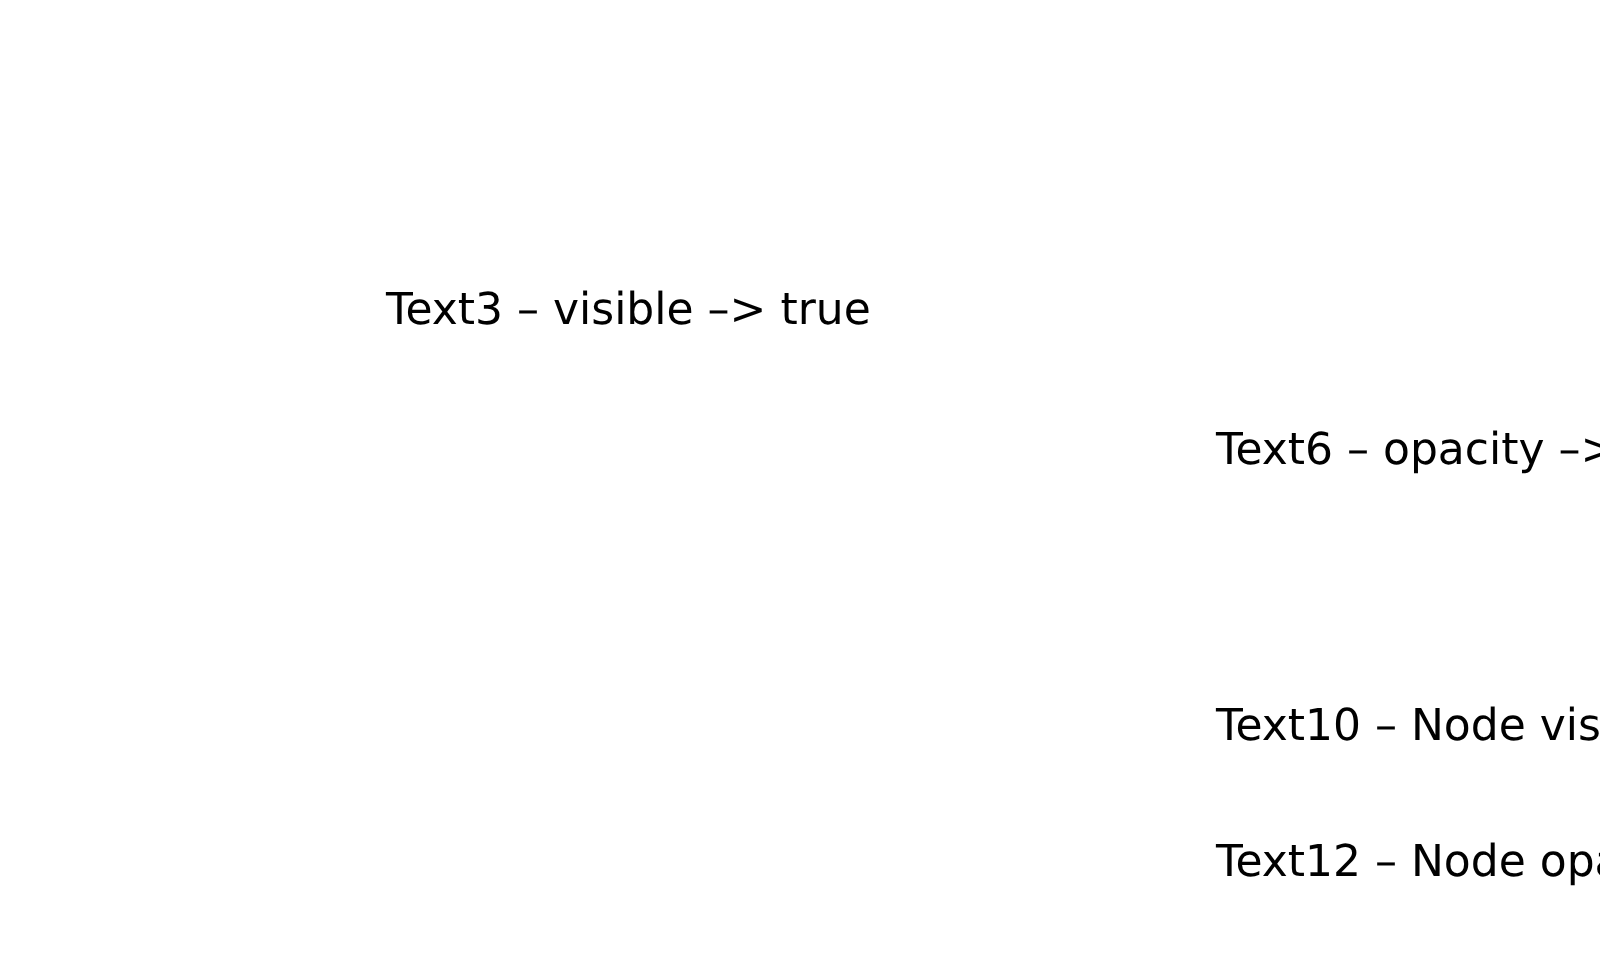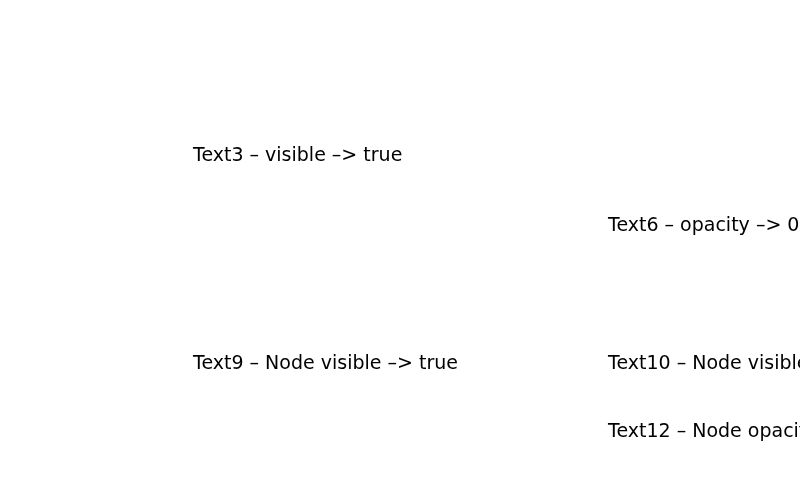--- a/index.html
+++ b/index.html
@@ -15,21 +15,21 @@
     width: 800px;
     height: 480px;
     background: #ffffff;
     overflow: hidden;
     font-family: "DejaVu Sans", "Liberation Sans", sans-serif;
   }
   .text-label {
     position: absolute;
     white-space: pre;
     color: #000000;
-    font-size: 19px;
+    font-size: 22px;
     line-height: 1;
     font-weight: 400;
     letter-spacing: 0px;
   }
   
   #label-text3 {
     left: 193px;
     top: 145px;
   }
   
@@ -62,20 +62,19 @@
 </style>
 </head>
 <body>
 
 <div id="canvas">
 
   <div class="text-label" id="label-text3">Text3 – visible –&gt; true</div>
 
   <div class="text-label" id="label-text6">Text6 – opacity –&gt; 0.5</div>
 
-  <div class="text-label" id="label-text9">Text9 – Node visible –&gt; true</div>
 
   <div class="text-label" id="label-text10">Text10 – Node visible –&gt; false</div>
 
 
   <div class="text-label" id="label-text12">Text12 – Node opacity –&gt; 1.0</div>
 
 </div>
 
 </body></html>

